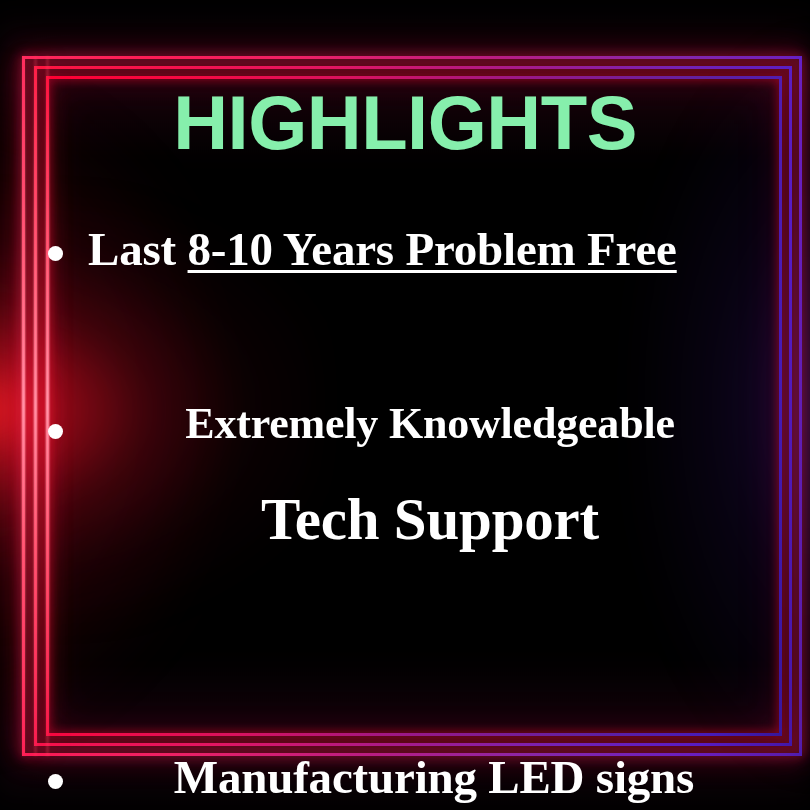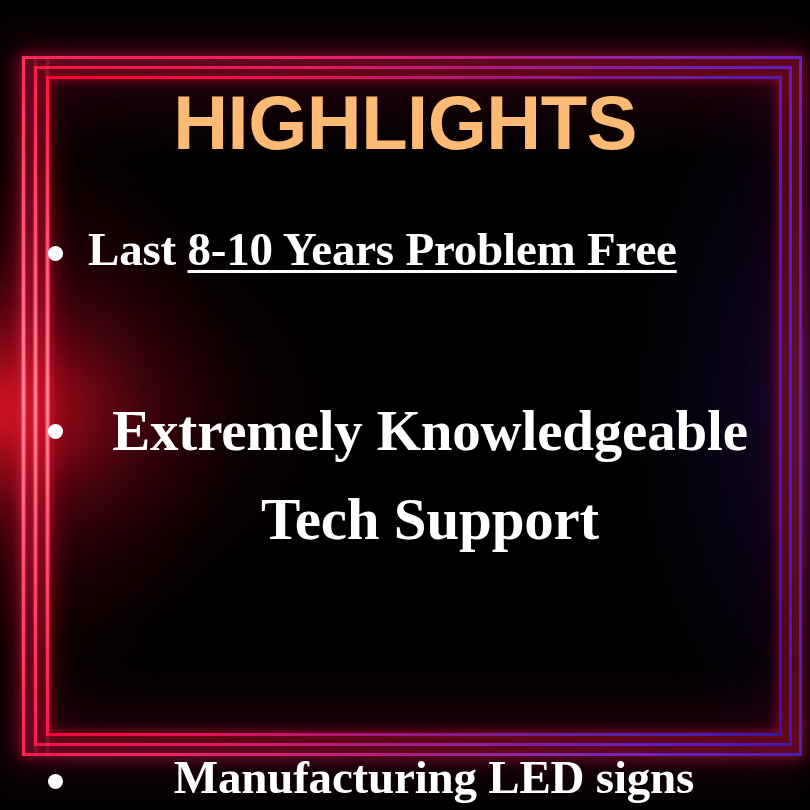--- a/index.html
+++ b/index.html
@@ -149,21 +149,21 @@
     width: 810px; height: 810px;
     z-index: 5;
   }
 
   .title {
     position: absolute;
     left: 0;
     top: 85px;
     width: 810px;
     text-align: center;
-    color: #fdba74;
+    color: #86efac;
     font-family: "Liberation Sans", sans-serif;
     font-weight: bold;
     font-size: 76px;
     letter-spacing: -0.5px;
     line-height: 1;
   }
 
   .bullets {
     position: absolute;
     left: 0;
@@ -208,21 +208,21 @@
     width: 690px; text-align: left;
     font-size: 47px; letter-spacing: -0.2px;
   }
 
   
   #row2 { height: 180px; }
   #row2 .bullet-dot { left: 48px; top: 122px; }
   #row2 .bullet-text.l1 {
     position: absolute; left: 100px; top: 100px;
     width: 660px; text-align: center;
-    font-size: 57px; letter-spacing: -0.2px;
+    font-size: 44px; letter-spacing: -0.2px;
   }
   #row2 .bullet-text.l2 {
     position: absolute; left: 100px; top: 188px;
     width: 660px; text-align: center;
     font-size: 59px; letter-spacing: -0.2px;
   }
 
   
   #row3 { height: 170px; }
   #row3 .bullet-dot { left: 48px; top: 292px; }

